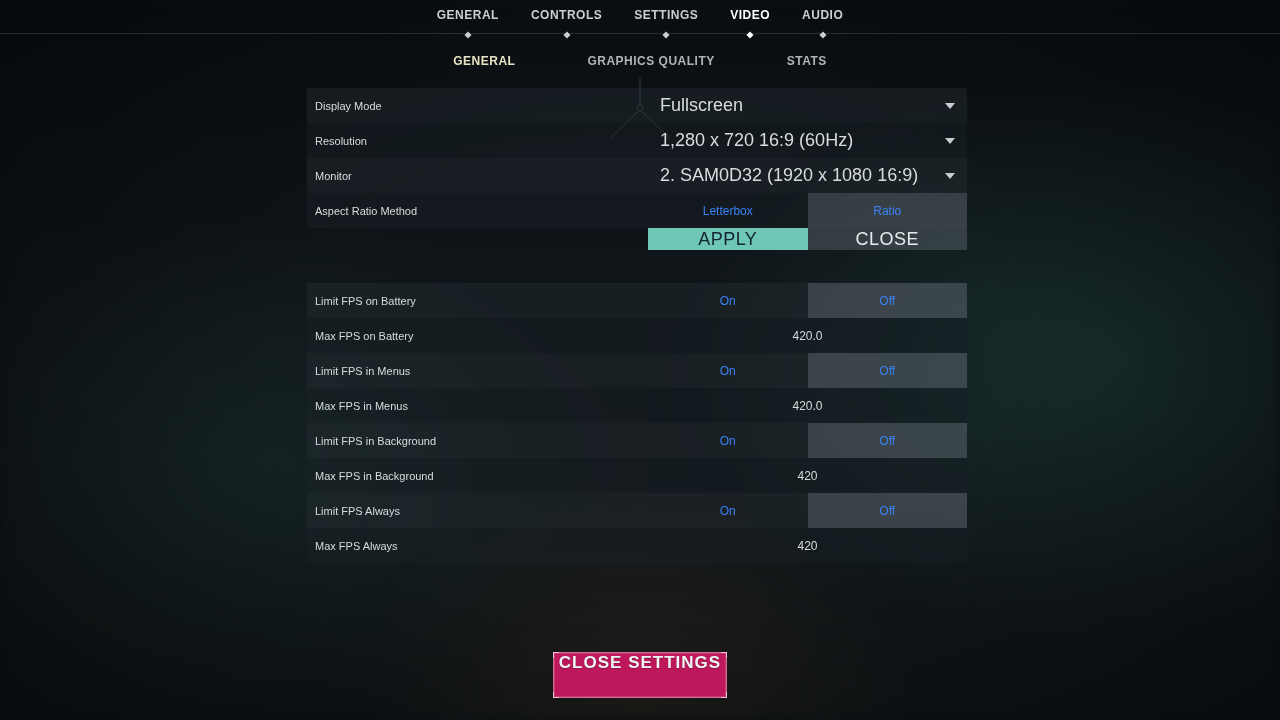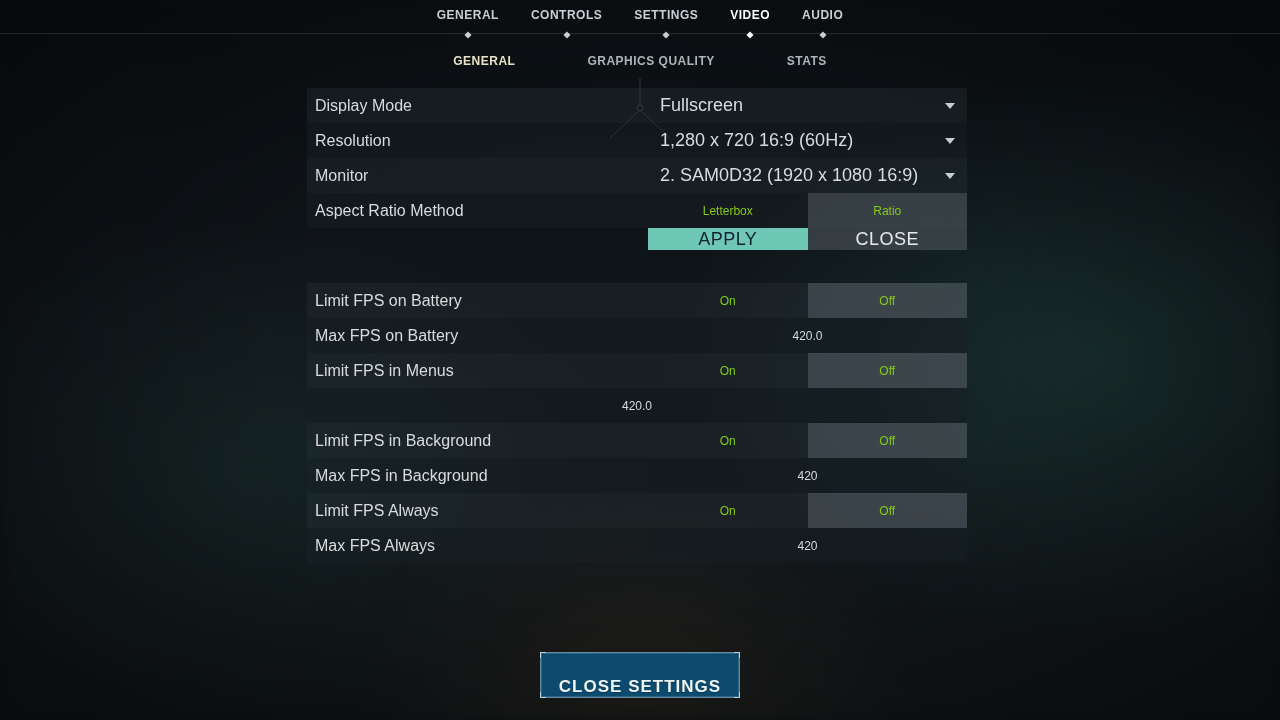--- a/index.html
+++ b/index.html
@@ -64,38 +64,38 @@
   
   .panel {
     position: absolute; top: 88px; left: 307px; width: 660px;
   }
   .row {
     display: flex; align-items: center; height: 35px;
     background: rgba(30,38,44,0.35);
   }
   .row:nth-child(odd) { background: rgba(44,52,58,0.35); }
   .row .label {
-    width: 341px; padding-left: 8px; font-size: 16px; color: #d8dcde;
+    width: 341px; padding-left: 8px; font-size: 11px; color: #d8dcde;
   }
   .row .control { flex: 1; display: flex; align-items: stretch; height: 100%; }
 
   .dropdown {
     flex: 1; display: flex; align-items: center; justify-content: space-between;
     padding: 0 12px; font-size: 18px; color: #d8dcde; cursor: pointer;
     background: rgba(0,0,0,0);
   }
   .dropdown .caret {
     width: 0; height: 0; border-left: 5px solid transparent; border-right: 5px solid transparent;
     border-top: 6px solid #c7cdd0;
   }
 
   .toggle-pair { flex: 1; display: flex; }
   .toggle-btn {
     flex: 1; display: flex; align-items: center; justify-content: center;
-    font-size: 12px; color: #84cc16; cursor: pointer;
+    font-size: 12px; color: #3b82f6; cursor: pointer;
     background: rgba(0,0,0,0);
   }
   .toggle-btn.selected {
     background: rgba(120,130,138,0.35);
   }
 
   .value-cell {
     flex: 1; display: flex; align-items: center; justify-content: center;
     font-size: 12px; color: #d8dcde;
     background: rgba(20,26,30,0.25);
@@ -111,24 +111,24 @@
     font-size: 18px; font-weight: 400; letter-spacing: 0.5px; cursor: pointer;
   }
   .apply-btn { background: #6fc7b6; color: #123; }
   .revert-btn { background: rgba(120,130,138,0.35); color: #e6eaec; }
 
   .section-gap { height: 33px; }
 
   
   .close-btn {
     position: absolute; bottom: 22px; left: 50%; transform: translateX(-50%);
-    width: 200px; height: 46px; cursor: pointer;
-    background: #0c4a6e;
+    width: 174px; height: 46px; cursor: pointer;
+    background: #be185d;
     border: 1px solid rgba(255,255,255,0.35);
-    display: flex; align-items: flex-end; justify-content: center;
+    display: flex; align-items: flex-start; justify-content: center;
     font-size: 17px; font-weight: 600; letter-spacing: 1px; color: #eef7f4;
     text-shadow: 0 1px 1px rgba(0,0,0,0.25);
     box-shadow: inset 0 0 0 1px rgba(255,255,255,0.15);
   }
   .close-corner {
     position: absolute; width: 6px; height: 6px; border: 1px solid rgba(255,255,255,0.6);
   }
   .close-corner.tl { top: -1px; left: -1px; border-right: none; border-bottom: none; }
   .close-corner.tr { top: -1px; right: -1px; border-left: none; border-bottom: none; }
   .close-corner.bl { bottom: -1px; left: -1px; border-right: none; border-top: none; }
@@ -229,20 +229,21 @@
 
     <div class="row">
       <div class="label">Limit FPS in Menus</div>
       <div class="control toggle-pair">
         <div class="toggle-btn">On</div>
         <div class="toggle-btn selected">Off</div>
       </div>
     </div>
 
     <div class="row">
+      <div class="label">Max FPS in Menus</div>
       <div class="control">
         <div class="value-cell">420.0</div>
       </div>
     </div>
 
     <div class="row">
       <div class="label">Limit FPS in Background</div>
       <div class="control toggle-pair">
         <div class="toggle-btn">On</div>
         <div class="toggle-btn selected">Off</div>

